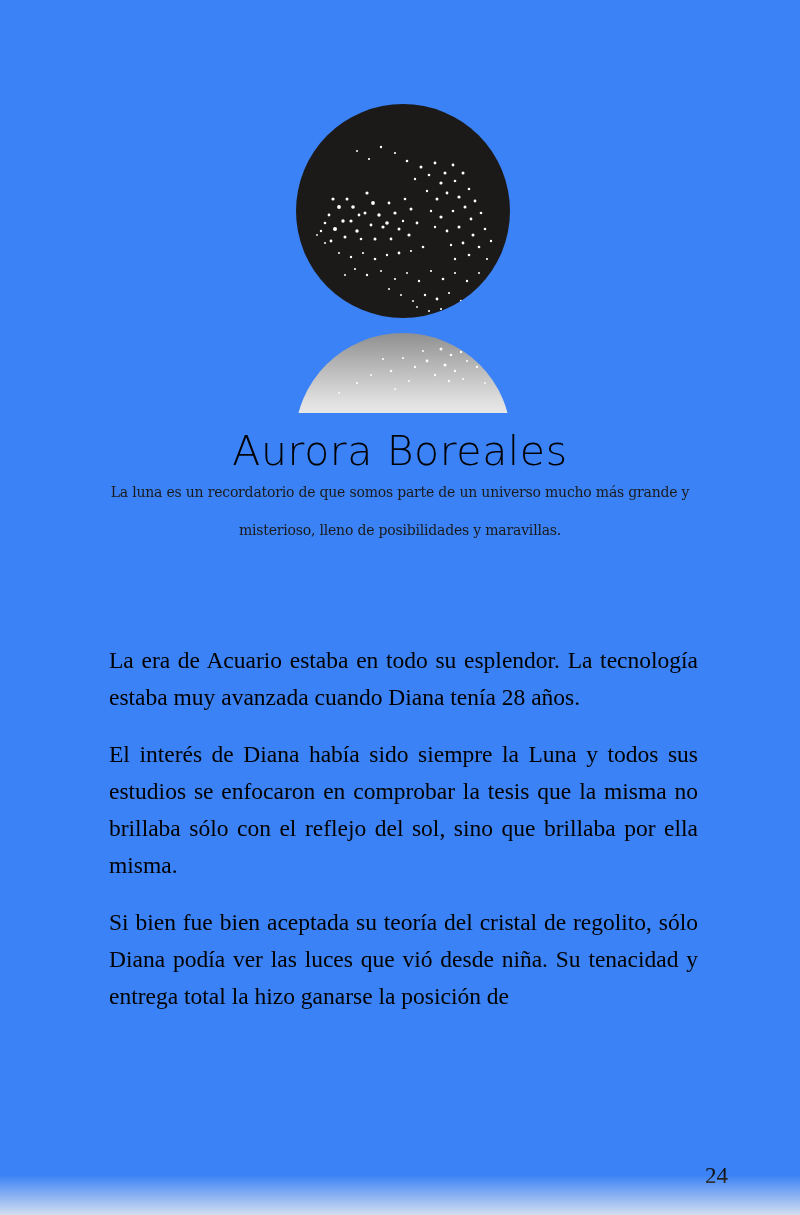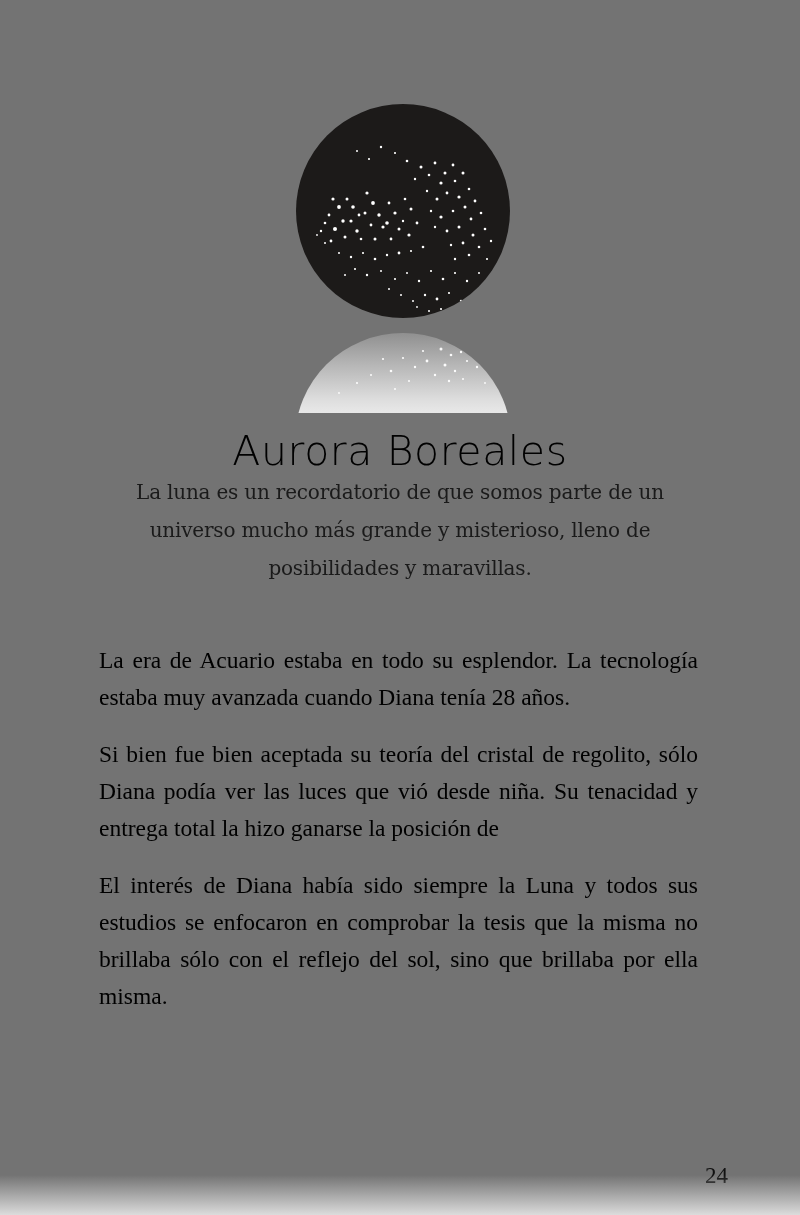--- a/index.html
+++ b/index.html
@@ -4,21 +4,21 @@
 <style>
   html, body {
     margin: 0;
     padding: 0;
     background: #ffffff;
   }
   .page {
     position: relative;
     width: 800px;
     height: 1215px;
-    background: #737373;
+    background: #3b82f6;
     overflow: hidden;
     font-family: "Liberation Serif", serif;
   }
   
   .page-bottom-shade {
     position: absolute;
     left: 0;
     right: 0;
     bottom: 0;
     height: 40px;
@@ -58,40 +58,40 @@
 
   
   .epigraph {
     position: absolute;
     left: 105px;
     width: 590px;
     top: 473px;
     text-align: center;
     font-family: "DejaVu Serif", serif;
     font-weight: 400;
-    font-size: 20px;
+    font-size: 14px;
     line-height: 38px;
     color: #1a1a1a;
     letter-spacing: -0.2px;
   }
 
   
   .body-copy {
     position: absolute;
     left: 97px;
     width: 601px;
     top: 642px;
     color: #000000;
     font-family: "Liberation Serif", serif;
     font-size: 23.5px;
     line-height: 37px;
     text-align: justify;
   }
   .body-copy p {
-    margin: 0 0 20px 2px;
+    margin: 0 0 20px 12px;
     text-align: justify;
     text-justify: inter-word;
   }
   .body-copy p:last-child {
     margin-bottom: 0;
   }
 
   
   .folio {
     position: absolute;
@@ -262,20 +262,20 @@
       </g>
     </svg>
   </div>
 
   <h1 class="chapter-title">Aurora Boreales</h1>
 
   <div class="epigraph">La luna es un recordatorio de que somos parte de un universo mucho más grande y misterioso, lleno de posibilidades y maravillas.</div>
 
   <div class="body-copy">
     <p>La era de Acuario estaba en todo su esplendor. La tecnología estaba muy avanzada cuando Diana tenía 28 años.</p>
+    <p>El interés de Diana había sido siempre la Luna y todos sus estudios se enfocaron en comprobar la tesis que la misma no brillaba sólo con el reflejo del sol, sino que brillaba por ella misma.</p>
     <p>Si bien fue bien aceptada su teoría del cristal de regolito, sólo Diana podía ver las luces que vió desde niña. Su tenacidad y entrega total la hizo ganarse la posición de</p>
-    <p>El interés de Diana había sido siempre la Luna y todos sus estudios se enfocaron en comprobar la tesis que la misma no brillaba sólo con el reflejo del sol, sino que brillaba por ella misma.</p>
   </div>
 
   <div class="folio">24</div>
 
   <div class="page-bottom-shade"></div>
 </div>
 
 </body></html>

